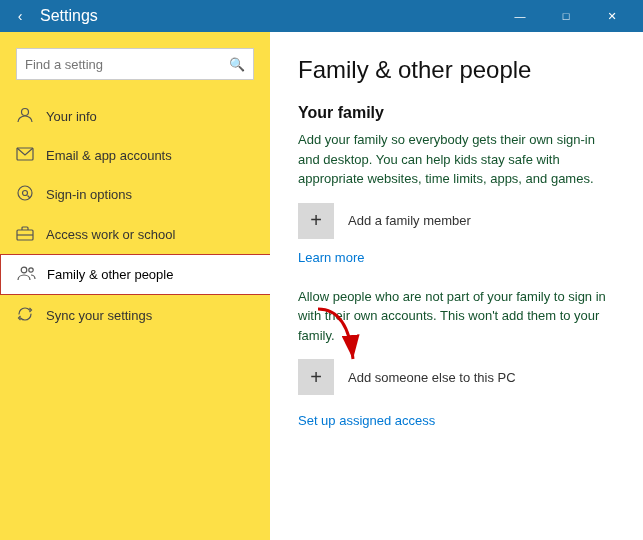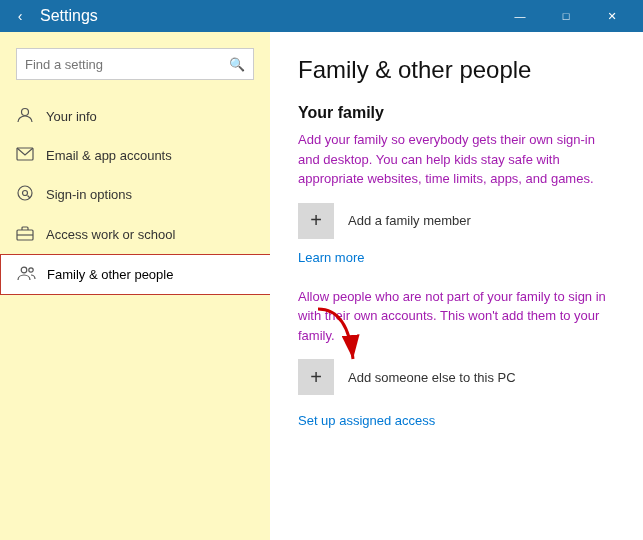--- a/index.html
+++ b/index.html
@@ -59,21 +59,21 @@
     
     .app-body {
       display: flex;
       height: 508px;
     }
 
     
     .sidebar {
       width: 270px;
       min-width: 270px;
-      background: #fef9c3;
+      background: #fde047;
       padding: 16px 0;
       overflow-y: auto;
     }
     .sidebar-search {
       margin: 0 16px 16px 16px;
       position: relative;
     }
     .sidebar-search input {
       width: 100%;
       height: 32px;
@@ -134,21 +134,21 @@
       margin-bottom: 20px;
     }
     .section-title {
       font-size: 16px;
       font-weight: 700;
       color: #111;
       margin-bottom: 8px;
     }
     .section-desc {
       font-size: 13px;
-      color: #a21caf;
+      color: #14532d;
       line-height: 1.5;
       margin-bottom: 14px;
     }
     .action-row {
       display: flex;
       align-items: center;
       gap: 14px;
       margin-bottom: 10px;
     }
     .add-btn {
@@ -248,20 +248,31 @@
         <svg width="20" height="16" viewBox="0 0 20 16" fill="none">
           <circle cx="7" cy="5" r="2.8" stroke="#555" stroke-width="1.2" fill="none"></circle>
           <circle cx="14" cy="5" r="2.2" stroke="#555" stroke-width="1.2" fill="none"></circle>
           <path d="M1 15c0-3 2.686-5 6-5s6 2 6 5" stroke="#555" stroke-width="1.2" fill="none"></path>
           <path d="M14 10c1.5 0 4 1 4 4" stroke="#555" stroke-width="1.2" fill="none"></path>
         </svg>
       </span>
       <span>Family &amp; other people</span>
     </div>
 
+    <div class="sidebar-item">
+      <span class="item-icon">
+        <svg width="18" height="18" viewBox="0 0 18 18" fill="none">
+          <path d="M3 9a6 6 0 016-6 6 6 0 014.5 2" stroke="#555" stroke-width="1.2" fill="none" stroke-linecap="round"></path>
+          <path d="M15 9a6 6 0 01-6 6 6 6 0 01-4.5-2" stroke="#555" stroke-width="1.2" fill="none" stroke-linecap="round"></path>
+          <polyline points="13.5,3 15.5,5 13.5,7" stroke="#555" stroke-width="1.2" fill="none"></polyline>
+          <polyline points="4.5,11 2.5,13 4.5,15" stroke="#555" stroke-width="1.2" fill="none"></polyline>
+        </svg>
+      </span>
+      <span>Sync your settings</span>
+    </div>
   </div>
 
   <div class="content">
     <div class="content-title">Family &amp; other people</div>
 
     <div>
       <div class="section-title">Your family</div>
       <div class="section-desc">Add your family so everybody gets their own sign-in and desktop. You can help kids stay safe with appropriate websites, time limits, apps, and games.</div>
 
       <div class="action-row">

